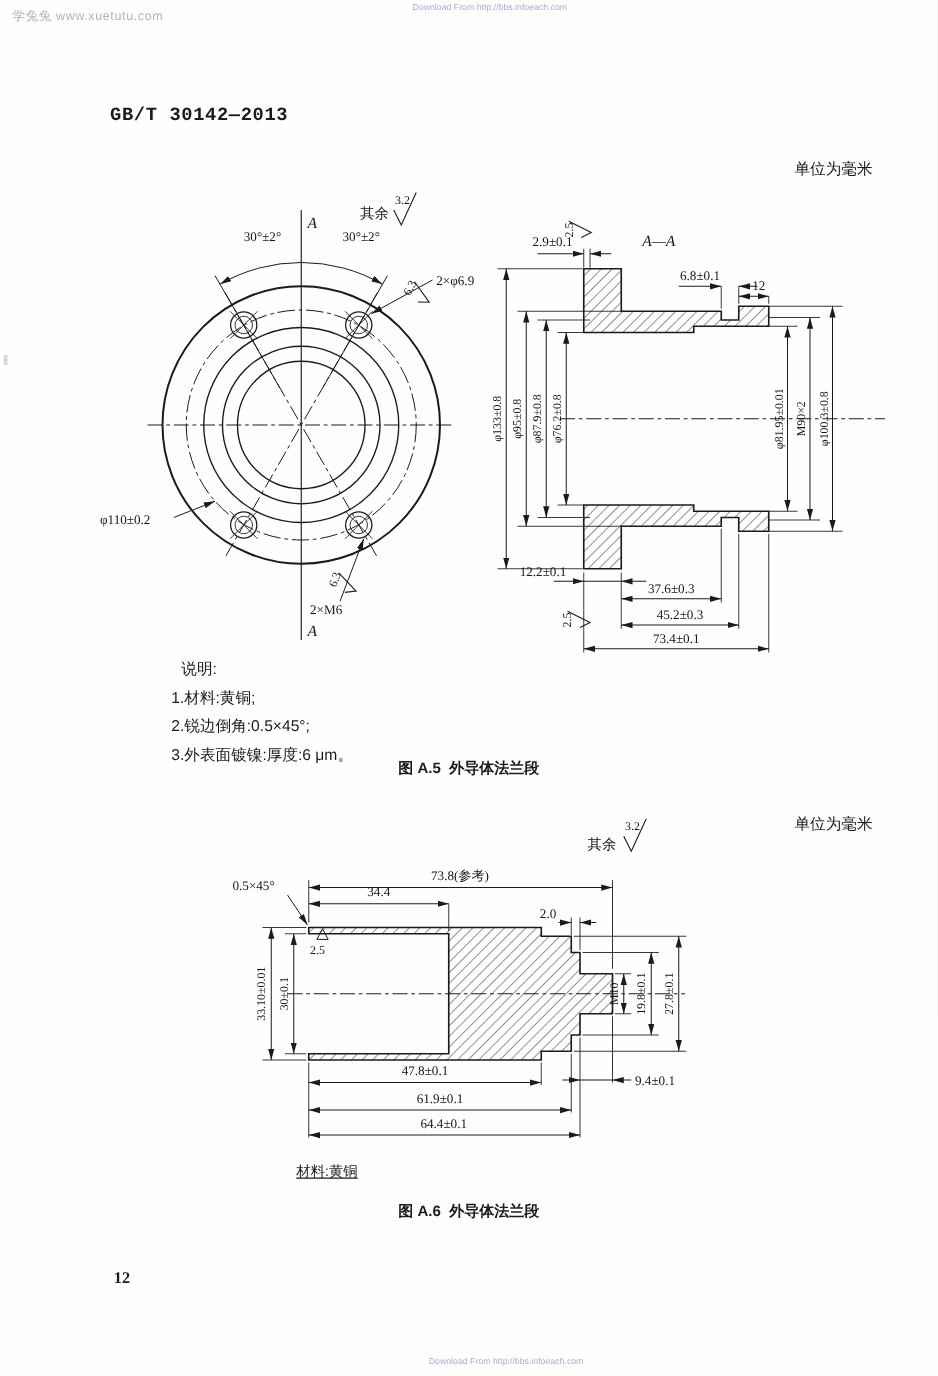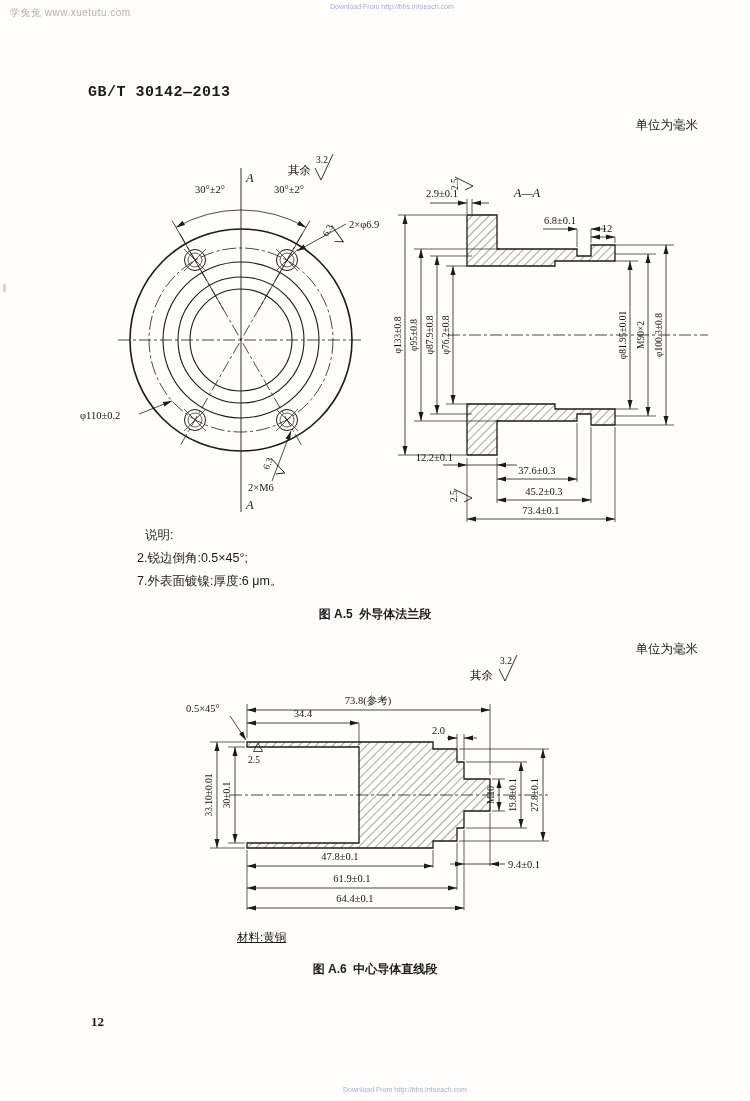--- a/index.html
+++ b/index.html
@@ -2,21 +2,21 @@
 <html><head>
 <meta charset="utf-8">
 <style>
   html,body{margin:0;padding:0;background:#e8e8e8;}
   .sheet{position:relative;width:750px;height:1101px;background:#fffefd;overflow:hidden;
          font-family:"Liberation Sans",sans-serif;color:#1b1b1b;padding-left:11px;}
   .abs{position:absolute;}
   .wm-gray{color:#b5b3ae;font-size:10px;letter-spacing:.5px;}
   .wm-blue{color:#a9aadb;font-size:7px;}
   .std-no{font-size:15px;font-weight:bold;letter-spacing:.5px;font-family:Liberation Mono, monospace;}
-  .units{font-size:12.5px;width:150px;text-align:right;}
+  .units{font-size:12.5px;width:150px;text-align:right;margin-top:10px;}
   .notes{font-size:12.5px;line-height:23px;margin-left:42px;}
   .notes .t{padding-left:8px;}
   .caption{width:750px;text-align:center;font-size:12px;font-weight:bold;white-space:pre;}
   .material{font-size:11.5px;text-decoration:underline;}
   .pageno{font-size:13px;font-family:"Liberation Serif",serif;font-weight:bold;}
   svg{position:absolute;left:0;top:0;}
   svg text{fill:#141414;}
   .dim{font-family:"Liberation Serif",serif;font-size:10.5px;}
   .dims{font-family:"Liberation Serif",serif;font-size:9.5px;}
   .ital{font-family:"Liberation Serif",serif;font-style:italic;font-size:12.5px;}
@@ -310,22 +310,23 @@
       <g fill="#141414" stroke="none">
         <text class="dim" x="340" y="860" text-anchor="middle">47.8±0.1</text>
         <text class="dim" x="352" y="882" text-anchor="middle">61.9±0.1</text>
         <text class="dim" x="355" y="902" text-anchor="middle">64.4±0.1</text>
       </g>
     </g>
   </svg>
 
   <div class="abs notes" style="left:95px;top:524px;">
     <div class="t">说明:</div>
+    <div>1.材料:黄铜;</div>
     <div>2.锐边倒角:0.5×45°;</div>
-    <div>7.外表面镀镍:厚度:6 μm。</div>
+    <div>3.外表面镀镍:厚度:6 μm。</div>
   </div>
 
   <div class="abs caption" style="left:0;top:606px;">图 A.5  外导体法兰段</div>
   <div class="abs material" style="left:237px;top:930px;">材料:黄铜</div>
-  <div class="abs caption" style="left:0;top:961px;">图 A.6  中心导体直线段</div>
+  <div class="abs caption" style="left:0;top:961px;">图 A.6  外导体法兰段</div>
   <div class="abs pageno" style="left:91px;top:1014px;">12</div>
 
 </div>
 
 </body></html>

